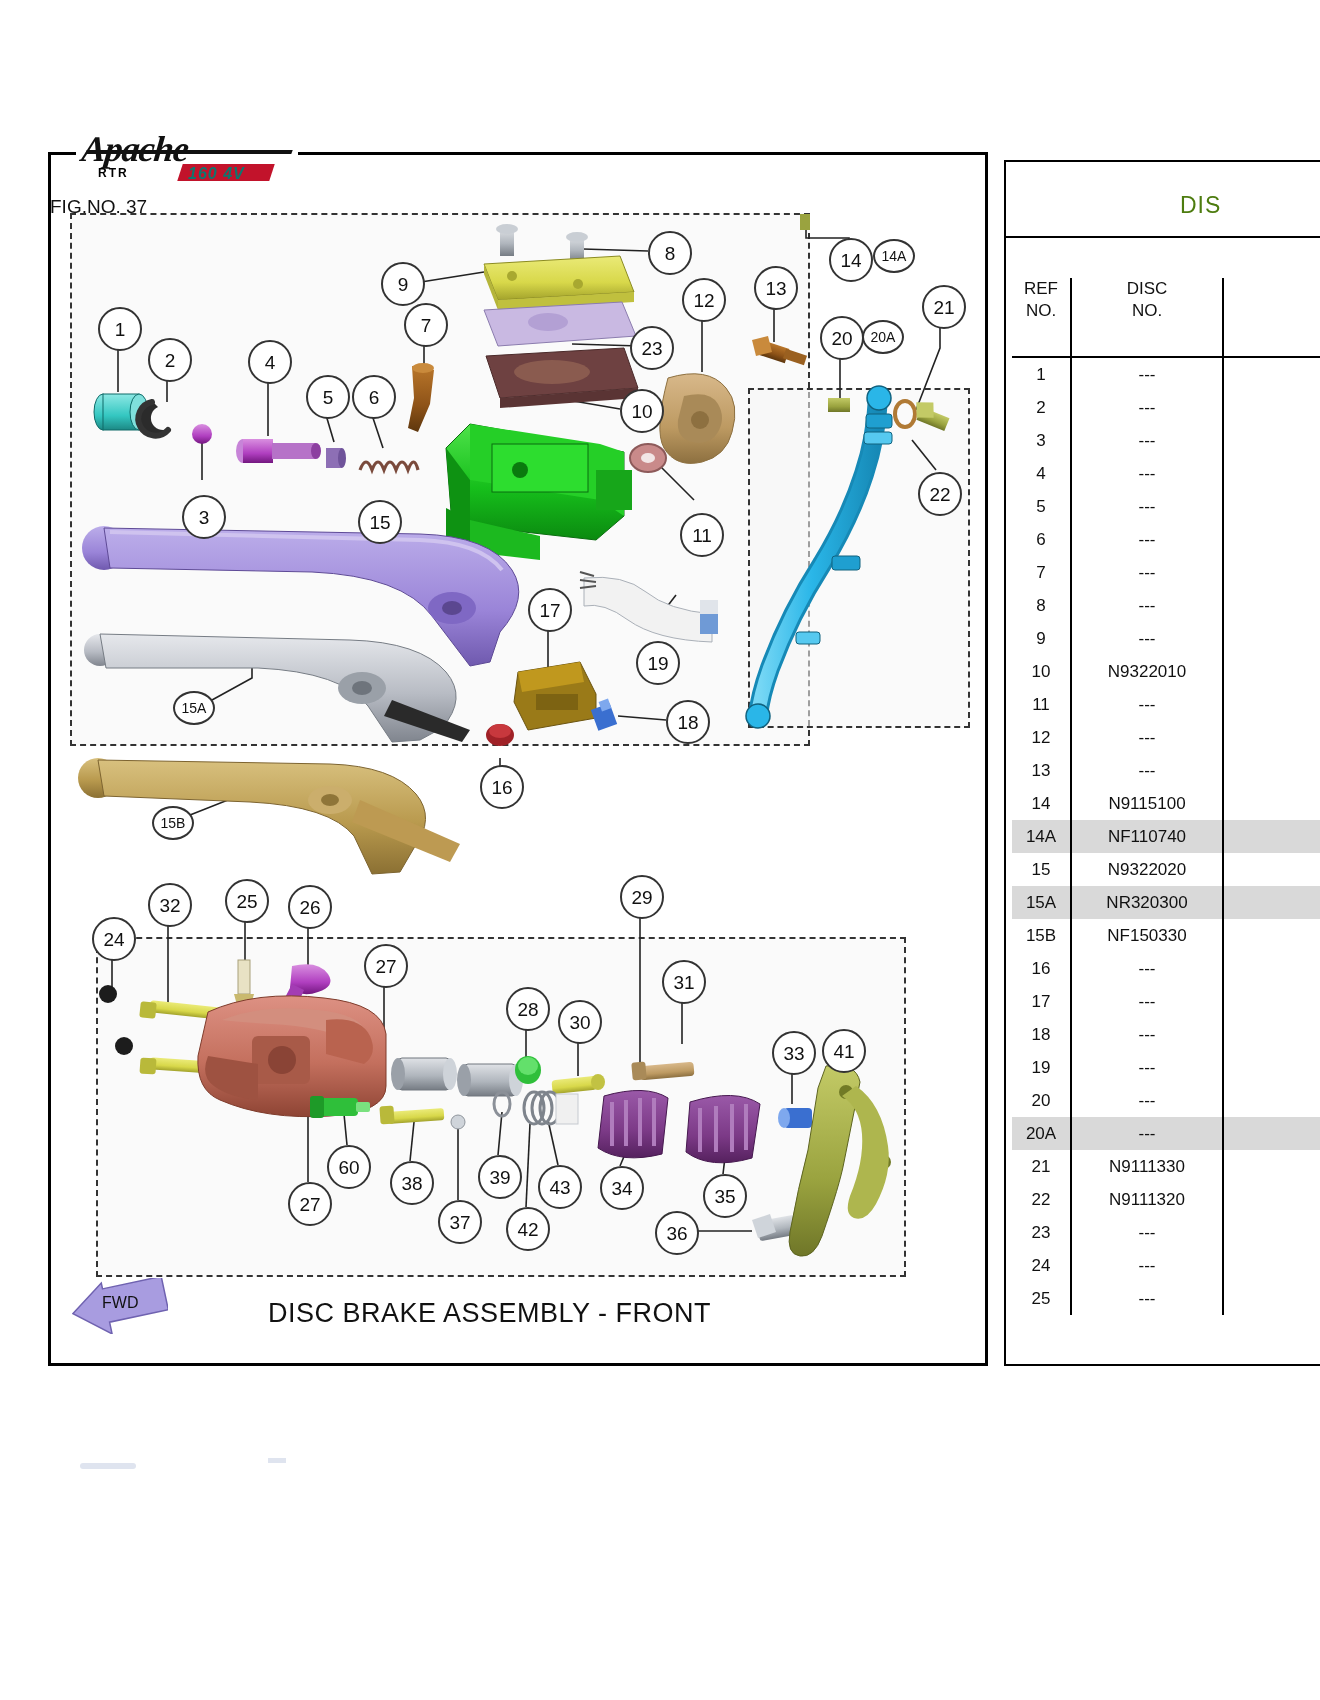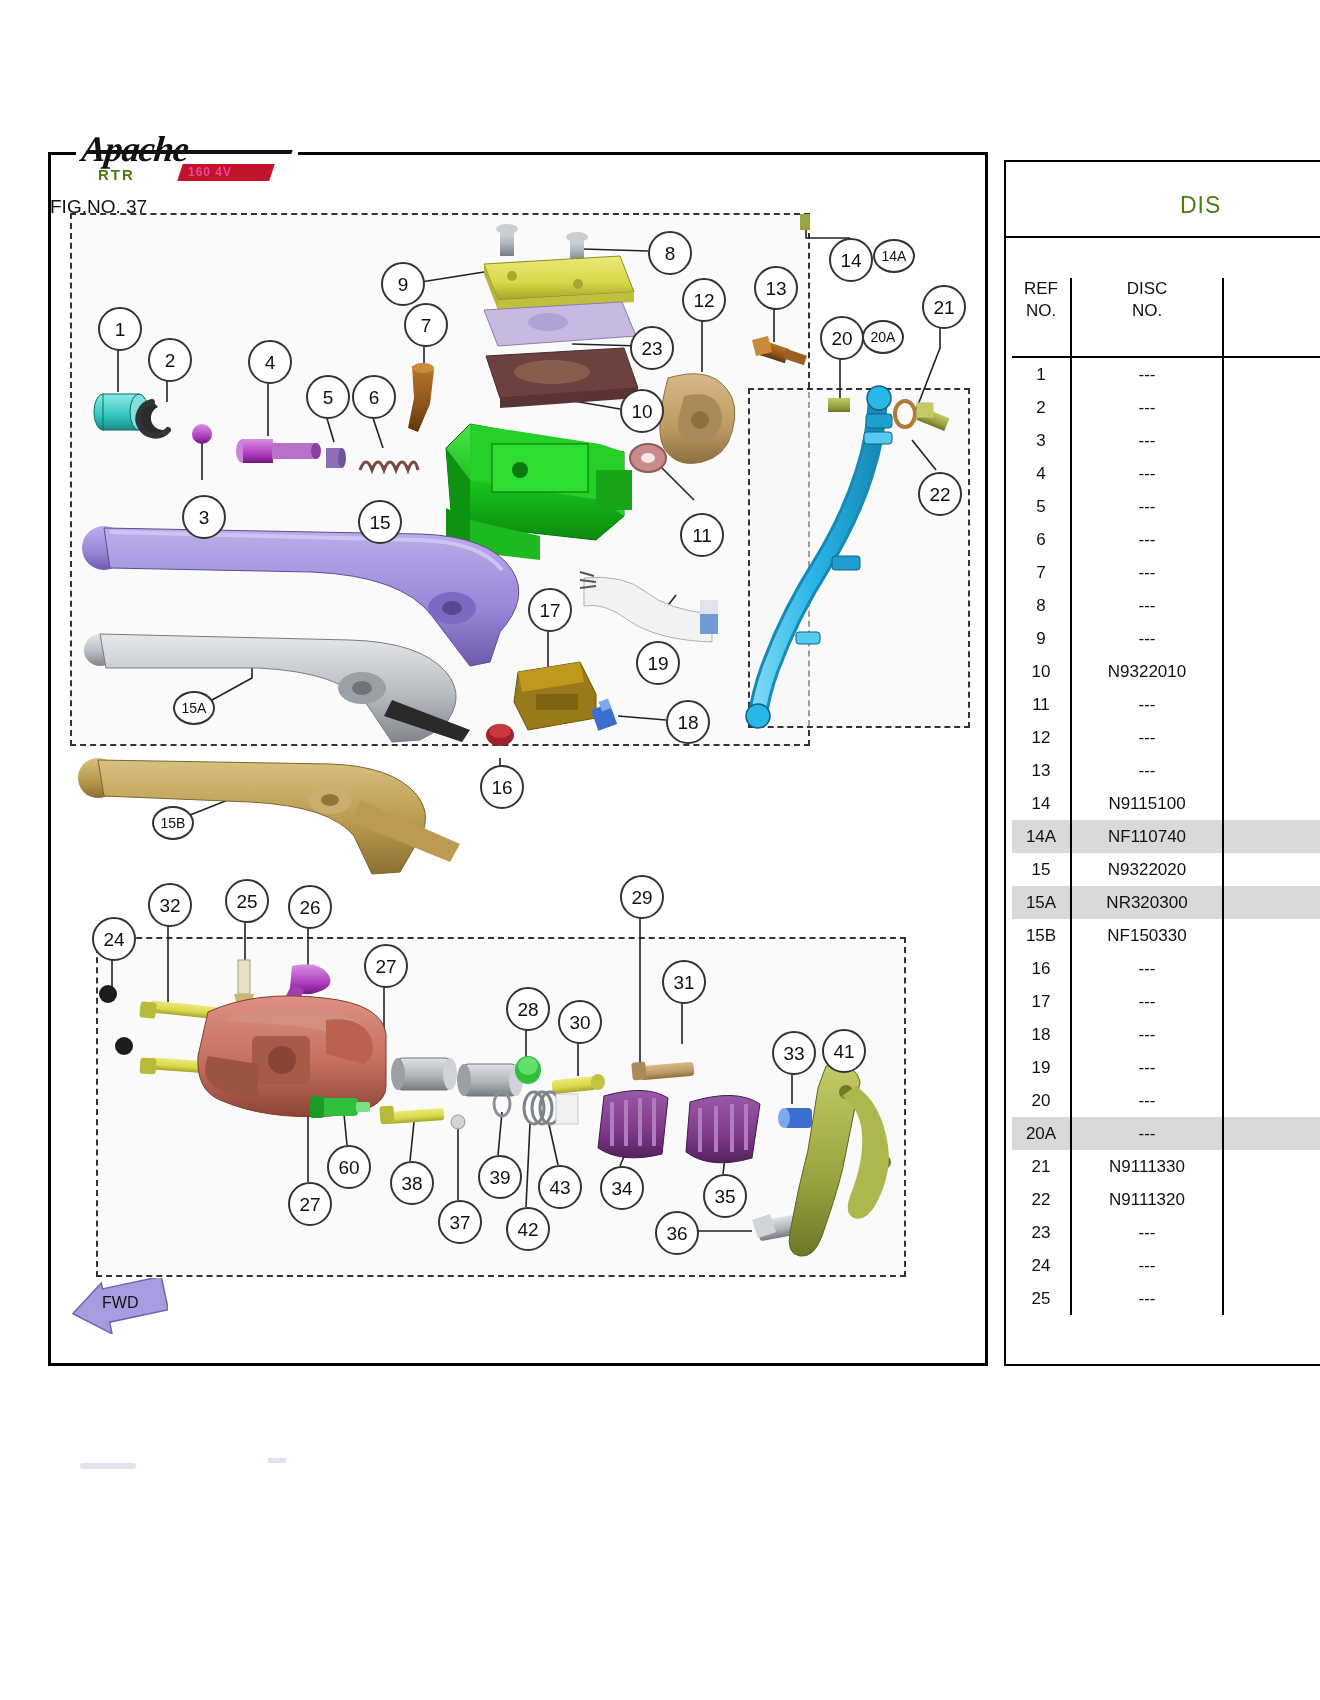--- a/index.html
+++ b/index.html
@@ -60,37 +60,38 @@
     left: 10px; top: 22px;
     width: 206px; height: 4px;
     background: #111;
     transform: skewX(-20deg);
   }
   #brand-logo .logo-sub {
     position: absolute;
     left: 22px; top: 38px;
     font-family: "Liberation Sans", sans-serif;
     font-weight: bold;
-    font-size: 15px;
+    font-size: 12px;
     letter-spacing: 2px;
-    color: #4d7c0f;
+    color: #000000;
   }
   #brand-logo .logo-rtr {
     position: absolute;
     left: 104px; top: 36px;
     width: 92px; height: 17px;
     background: #c2132b;
     transform: skewX(-18deg);
   }
   #brand-logo .logo-rtr-txt {
     position: absolute;
     left: 112px; top: 37px;
-    font-size: 12px;
+    font-size: 16px;
     font-weight: bold;
-    color: #ec4899;
+    font-style: italic;
+    color: #0f766e;
     letter-spacing: 1px;
   }
 
   #fig-no {
     position: absolute;
     left: 50px;
     top: 196px;
     font-size: 19px;
     color: #111;
     z-index: 30;
@@ -684,20 +685,21 @@
       <div class="balloon b-lg" style="left: 538px; top: 1165px;">43</div>
     </div>
 
   <div id="fwd-arrow">
     <svg width="96" height="56" style="position:absolute;left:0;top:0;">
       <polygon points="36,6 96,6 96,40 36,40 36,52 2,24 36,0" fill="#a89ce0" stroke="#6f62b0" stroke-width="1.5" transform="translate(-2,2) rotate(-12 48 24)"></polygon>
     </svg>
     <div class="fwd-label">FWD</div>
   </div>
 
+  <div id="diagram-title">DISC BRAKE ASSEMBLY - FRONT</div>
 
   <div id="table-panel"></div>
   <div id="table-title">DIS</div>
   <div id="table-hr"></div>
 
   <table class="parts-table">
     <thead>
       <tr>
         <th class="col-ref">REF</th>
         <th class="col-part">DISC</th>

